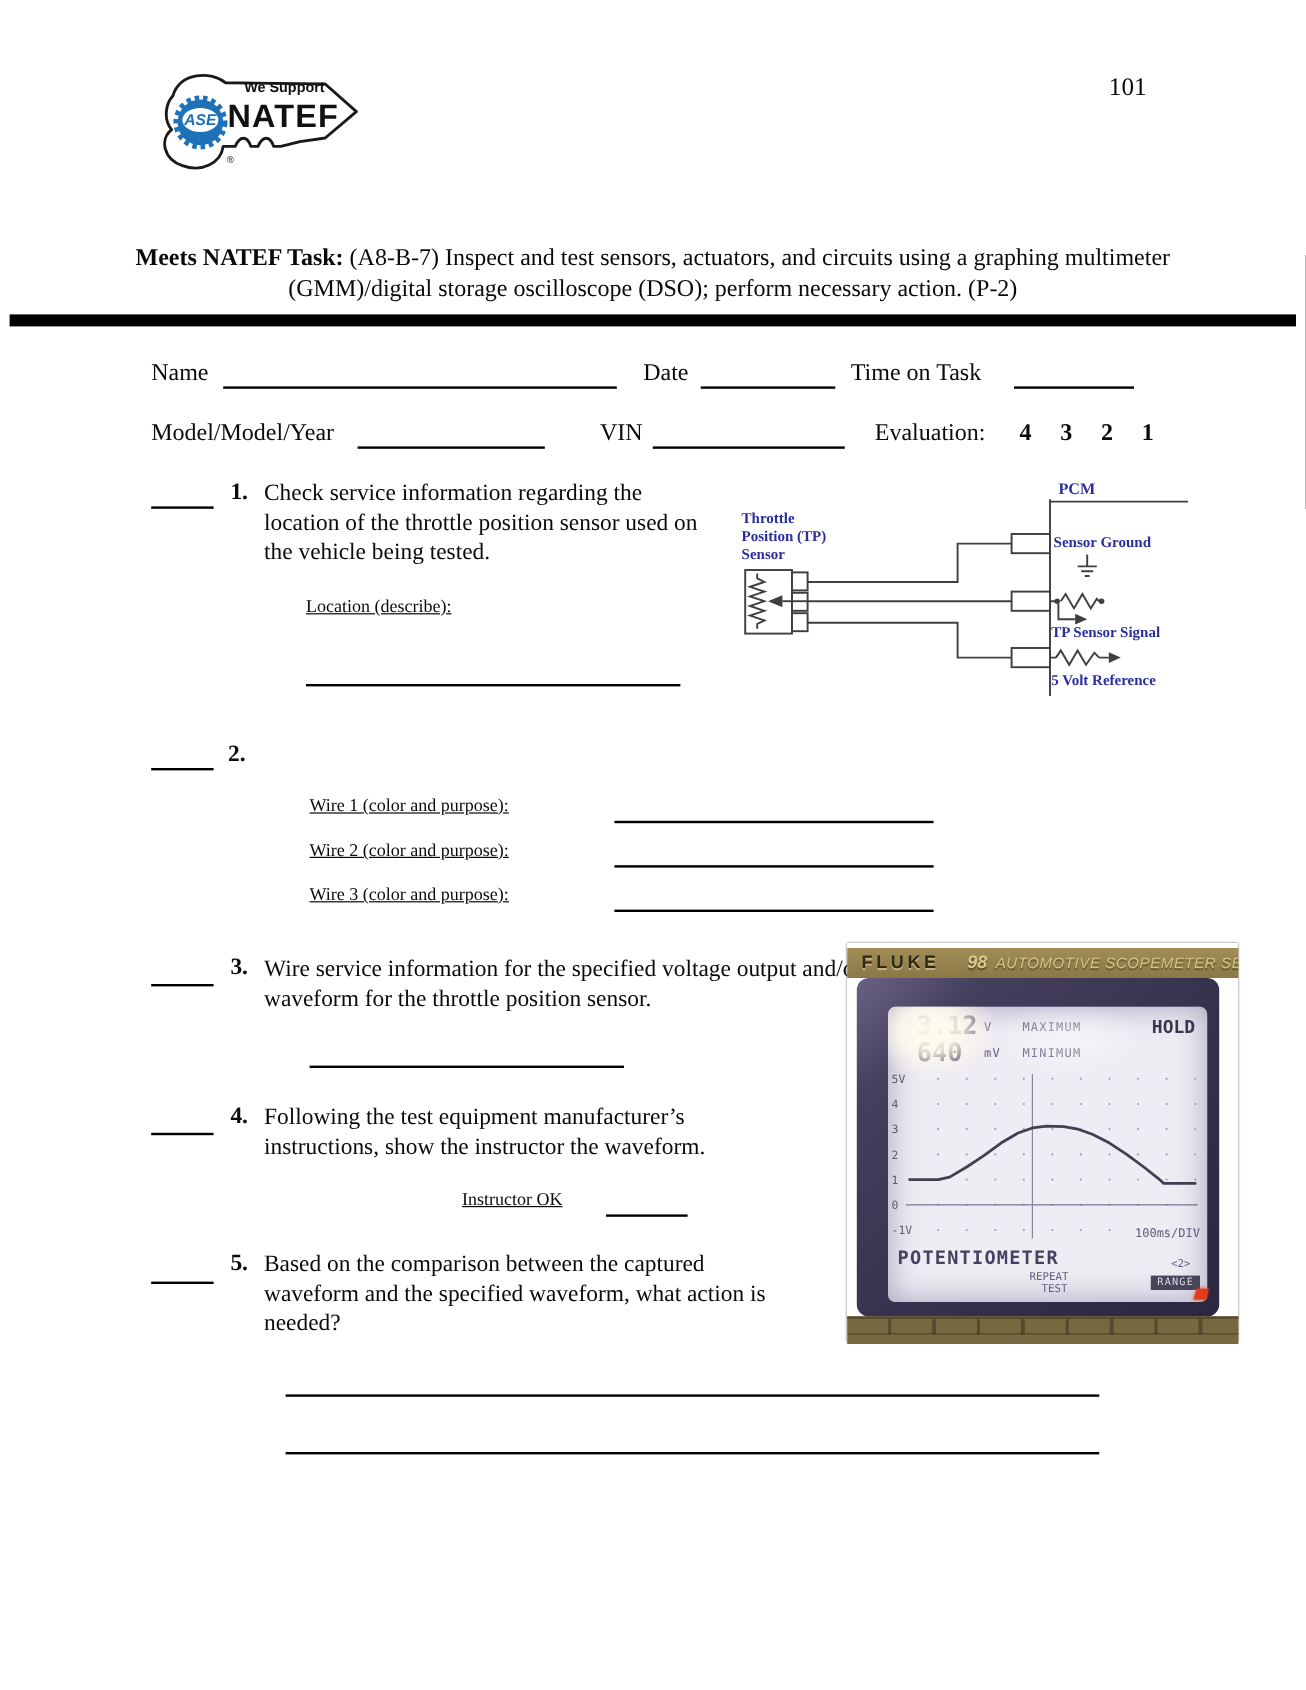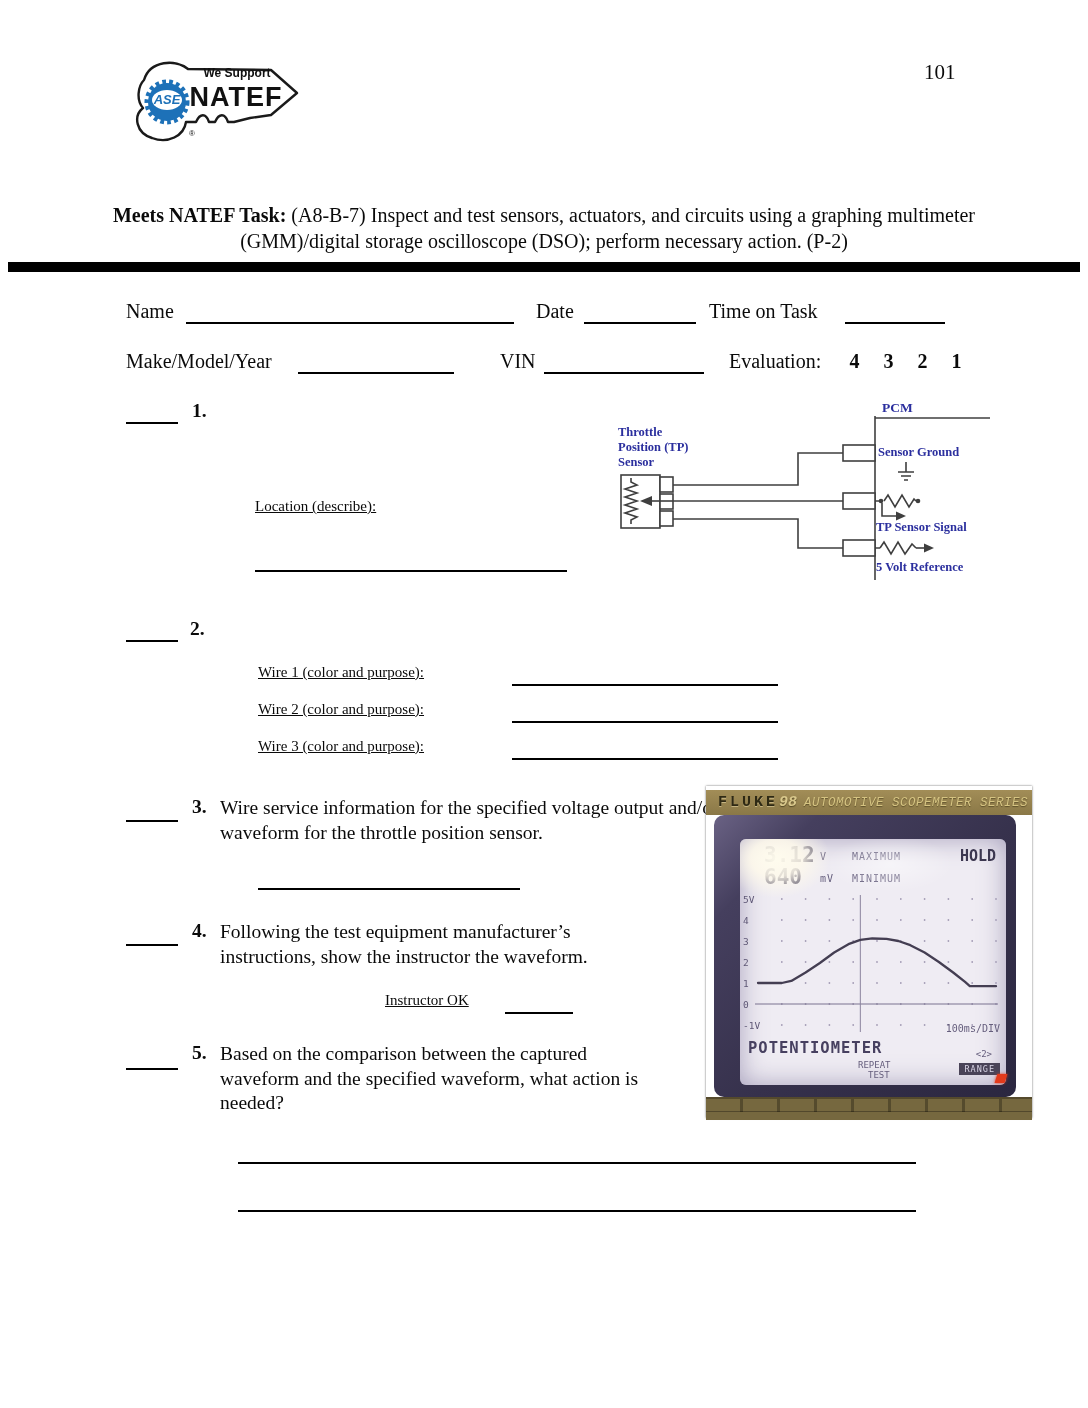--- a/index.html
+++ b/index.html
@@ -19,23 +19,23 @@
   .scores{display:flex;gap:19px;font-size:20px;font-weight:bold;}
   .scores span{display:inline-block;width:15px;text-align:center;}
 
   
   .diag text{font-family:"Liberation Serif",serif;font-weight:bold;fill:#2b2f9e;}
 
   
   .scope{left:706px;top:786px;width:326px;height:332px;background:linear-gradient(180deg,#6f613a 0%,#8374466 40%,#77693f 100%),#7a6c41;box-shadow:0 0 2px rgba(0,0,0,.6);}
   .scope-topbar{position:absolute;left:0;top:4px;width:326px;height:25px;
      background:linear-gradient(180deg,#a28d57,#8a7847);display:flex;align-items:center;
-     font-family:Liberation Mono, monospace;white-space:nowrap;overflow:hidden;}
+     font-family:Liberation Sans, sans-serif;white-space:nowrap;overflow:hidden;}
   .scope-brand{font-weight:bold;font-size:15px;letter-spacing:3px;color:#2e2914;margin-left:12px;text-shadow:0 1px 0 rgba(255,240,190,.45);}
-  .scope-model{font-style:italic;font-weight:bold;font-size:15px;color:#d9c88c;margin-left:1px;text-shadow:0 1px 1px rgba(60,50,20,.7);}
+  .scope-model{font-style:italic;font-weight:bold;font-size:15px;color:#d9c88c;margin-left:23px;text-shadow:0 1px 1px rgba(60,50,20,.7);}
   .scope-series{font-style:italic;font-size:12.5px;color:#d6c482;margin-left:7px;letter-spacing:.5px;text-shadow:0 1px 1px rgba(60,50,20,.6);}
   .bezel{position:absolute;left:8px;top:29px;width:302px;height:282px;border-radius:10px;
      background:linear-gradient(135deg,#6a6284 0%,#453f5e 18%,#36314c 55%,#2b2740 100%);}
   .screen{position:absolute;left:26px;top:24px;width:266px;height:246px;border-radius:6px;
      background:#efecf3;box-shadow:inset 0 0 26px rgba(98,88,135,.5);
      font-family:"DejaVu Sans Mono",monospace;color:#4b4560;overflow:hidden;}
   .glare{position:absolute;left:-36px;top:-34px;width:190px;height:140px;pointer-events:none;
      background:radial-gradient(closest-side at 38% 38%,rgba(255,252,238,.98) 0%,rgba(255,250,235,.85) 35%,rgba(255,255,255,0) 75%);}
   .glare2{position:absolute;left:70px;top:-10px;width:160px;height:70px;pointer-events:none;
      background:radial-gradient(closest-side,rgba(255,255,255,.5),rgba(255,255,255,0) 80%);}
@@ -77,34 +77,35 @@
   <div class="abs subtitle"><b>Meets NATEF Task:</b><span> (A8-B-7) Inspect and test sensors, actuators, and circuits using a graphing multimeter (GMM)/digital storage oscilloscope (DSO); perform necessary action.  (P-2)</span></div>
   <div class="abs bar"></div>
 
   <div class="abs lbl" style="left:126px;top:300px">Name</div>
   <div class="abs uline" style="left:186px;top:302px;width:328px"></div>
   <div class="abs lbl" style="left:536px;top:300px">Date</div>
   <div class="abs uline" style="left:584px;top:302px;width:112px"></div>
   <div class="abs lbl" style="left:709px;top:300px">Time on Task</div>
   <div class="abs uline" style="left:845px;top:302px;width:100px"></div>
 
-  <div class="abs lbl" style="left:126px;top:350px">Make/Model/Year</div>
+  <div class="abs lbl" style="left:126px;top:350px">Model/Model/Year</div>
   <div class="abs uline" style="left:298px;top:352px;width:156px"></div>
   <div class="abs lbl" style="left:500px;top:350px">VIN</div>
   <div class="abs uline" style="left:544px;top:352px;width:160px"></div>
   <div class="abs lbl" style="left:729px;top:350px">Evaluation:</div>
   <div class="abs scores" style="left:847px;top:350px">
     <span>4</span>
     <span>3</span>
     <span>2</span>
     <span>1</span>
   </div>
 
   <div class="abs uline" style="left:126px;top:402px;width:52px"></div>
   <div class="abs tasknum" style="left:192px;top:400px">1.</div>
+  <div class="abs tasktext" style="left:220px;top:400px;width:375px">Check service information regarding the location of the throttle position sensor used on the vehicle being tested.</div>
   <div class="abs sublbl" style="left:255px;top:498px">Location (describe):</div>
   <div class="abs uline" style="left:255px;top:550px;width:312px"></div>
 
   <svg class="abs diag" style="left:610px;top:398px" width="382" height="192" viewBox="0 0 382 192">
     <g stroke="#3f3f3f" stroke-width="1.6" fill="none">
       <path d="M265,18 V182"></path>
       <path d="M265,20 H380"></path>
       <path d="M63,87 H188 V55 H233"></path>
       <path d="M63,103 H233"></path>
       <path d="M63,121 H188 V150 H233"></path>

